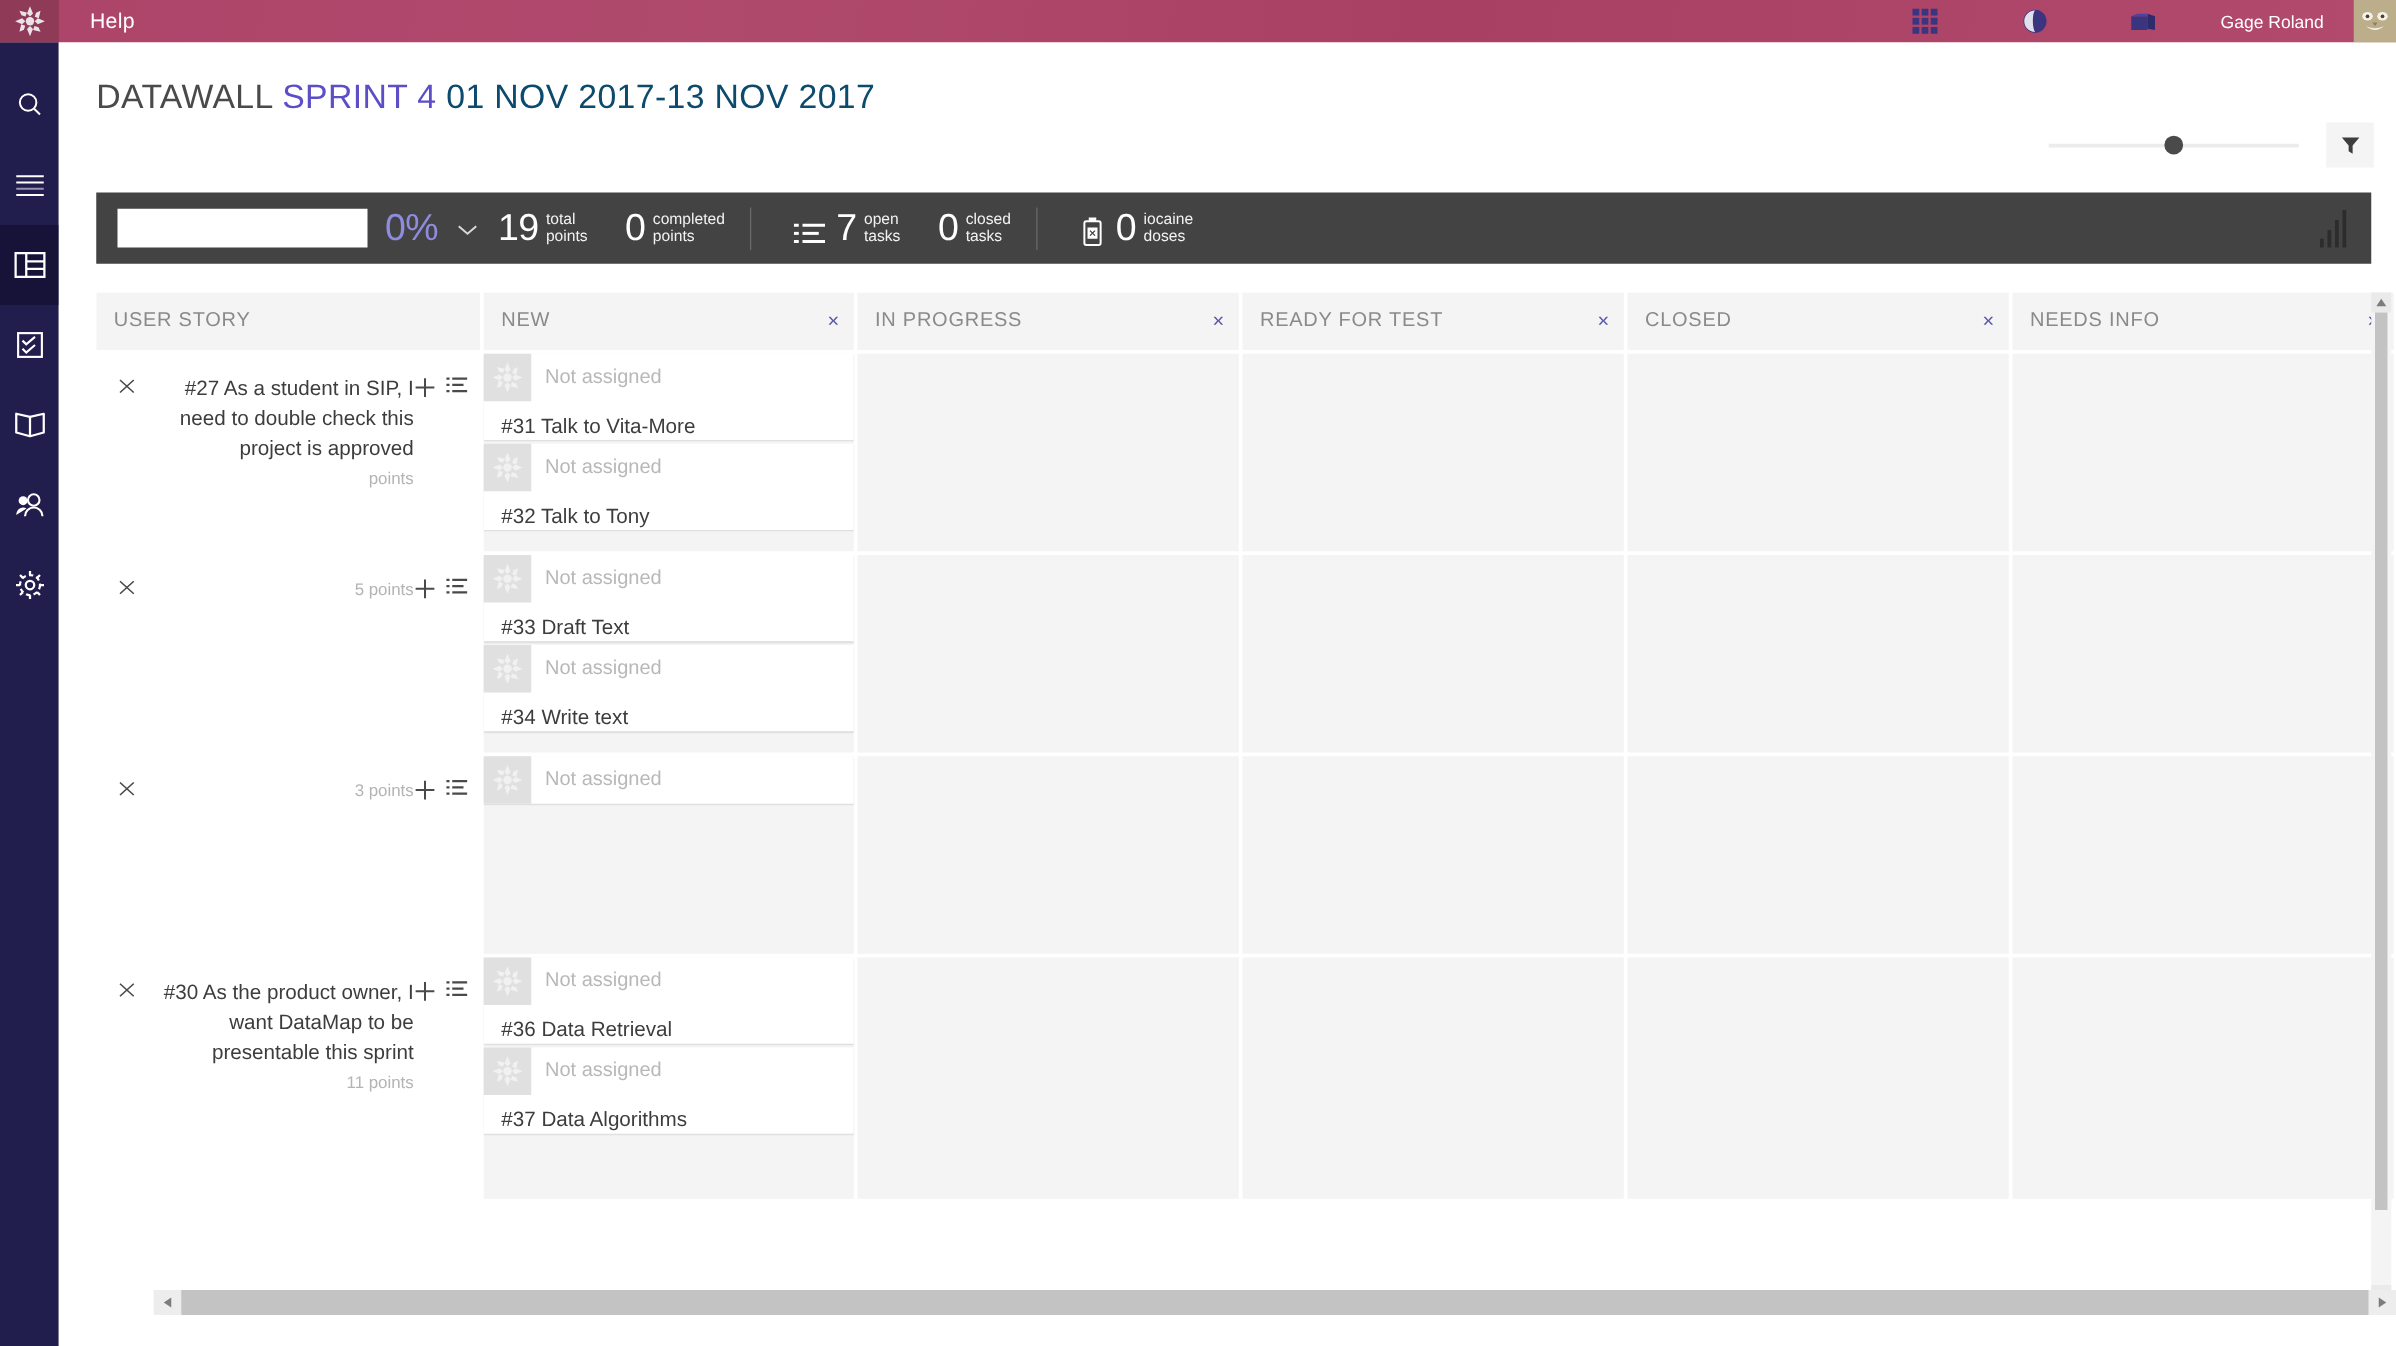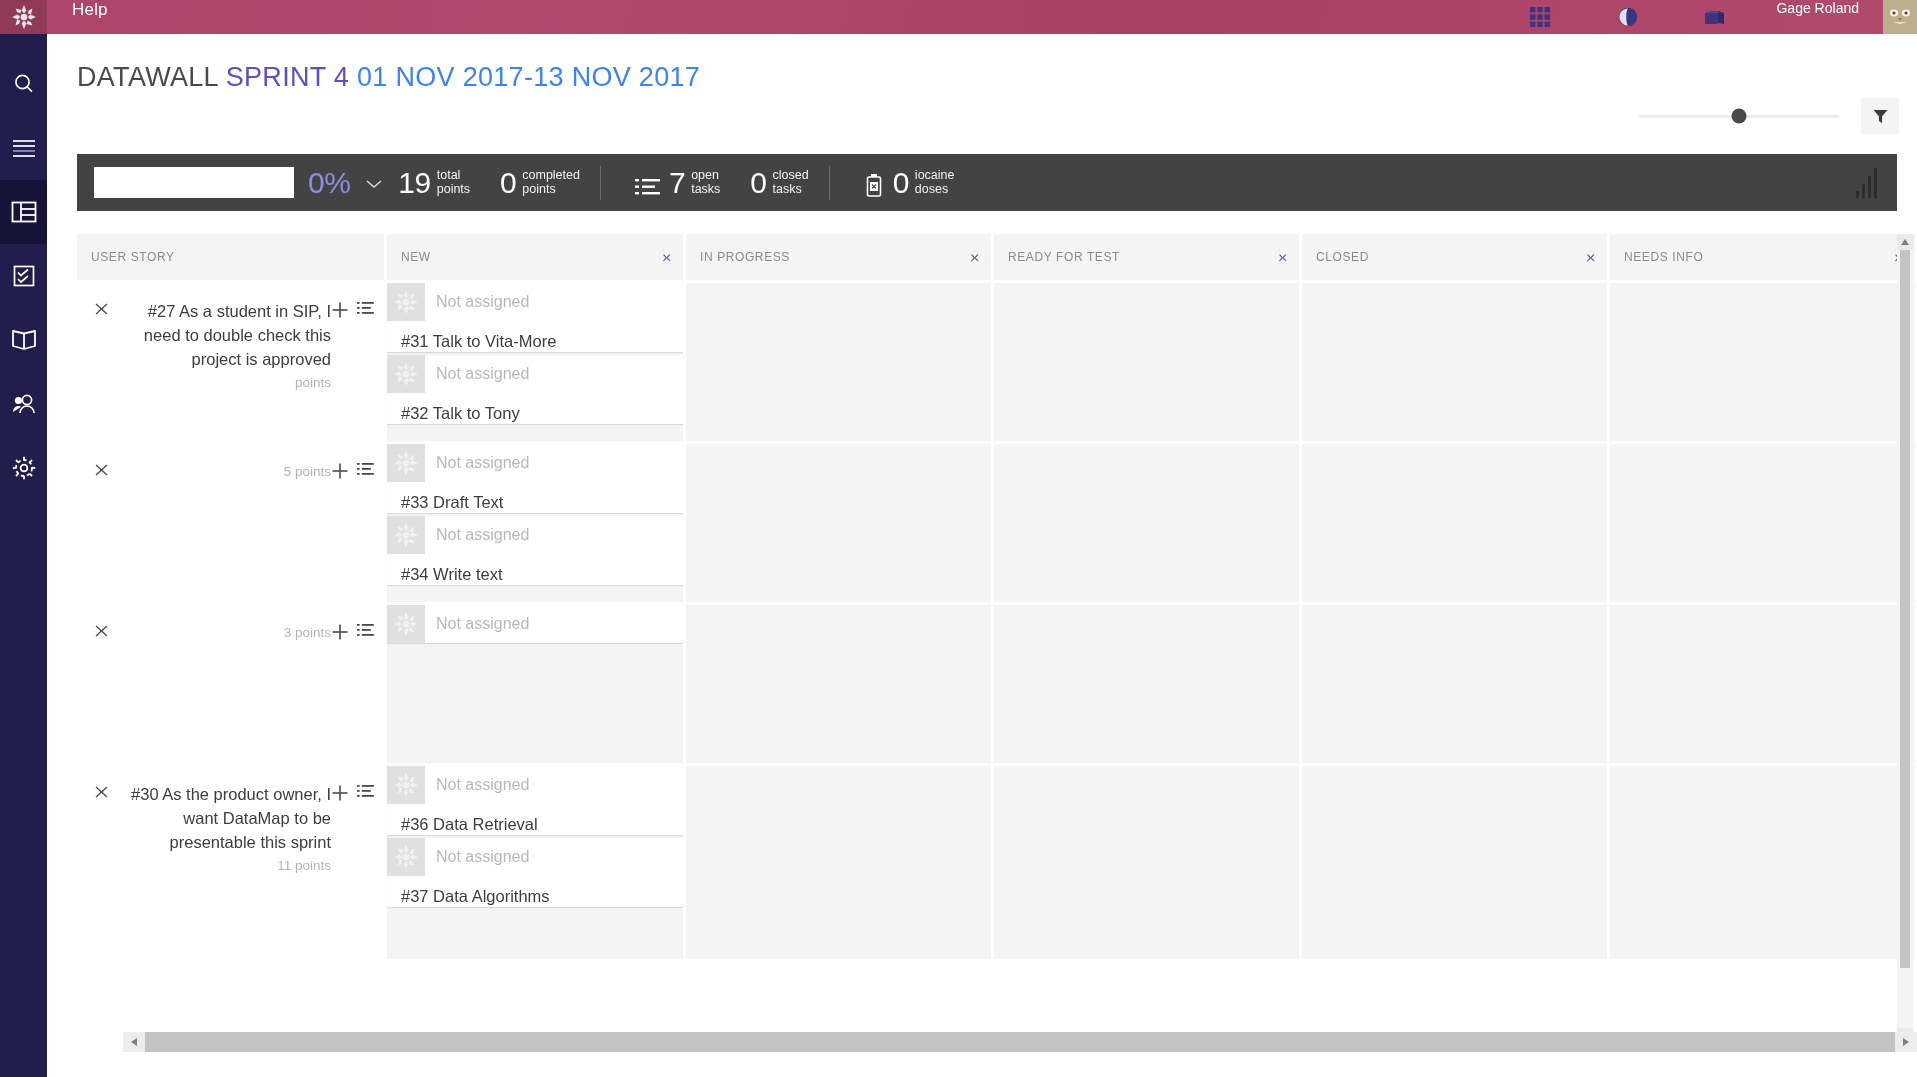--- a/index.html
+++ b/index.html
@@ -7,21 +7,21 @@
     width: 1917px; height: 1077px;
     background: #ffffff;
     font-family: "Liberation Sans", sans-serif;
     overflow: hidden;
   }
 
   
   #topbar {
     position: absolute; top: 0; left: 0; width: 1917px; height: 34px;
     background: linear-gradient(100deg,#ad4469 0%,#b04a6d 30%,#a84063 60%,#b24a6e 100%);
-    display: flex; align-items: flex-start;
+    display: flex; align-items: center;
   }
   #brand-tile {
     width: 47px; height: 34px; background: #8f3a57;
     display: flex; align-items: center; justify-content: center;
     flex: 0 0 47px;
   }
   #help-link {
     color: #ffffff; font-size: 17px; margin-left: 25px; letter-spacing: .2px;
     cursor: pointer;
   }
@@ -56,21 +56,21 @@
     position: absolute; top: 34px; left: 47px; width: 1870px; height: 1043px;
     background: #ffffff;
   }
 
   #sprint-head {
     position: absolute; top: 28px; left: 30px; font-size: 27px;
     letter-spacing: .3px; white-space: nowrap;
   }
   #sprint-head .proj { color: #4a4a4a; }
   #sprint-head .spr  { color: #5b4ec7; }
-  #sprint-head .dates{ color: #3b82f6; }
+  #sprint-head .dates{ color: #0c4a6e; }
 
   #zoom-slider-wrap {
     position: absolute; top: 72px; right: 78px; width: 200px; height: 20px;
     display: flex; align-items: center;
   }
   #zoom-track { width: 200px; height: 3px; background: #ececec; position: relative; }
   #zoom-handle {
     position: absolute; left: 50%; top: 50%;
     width: 15px; height: 15px; border-radius: 50%;
     background: #4a4a4a; transform: translate(-50%,-50%); cursor: pointer;
@@ -106,21 +106,21 @@
     position: absolute; top: 200px; left: 30px;
     width: 1840px; height: 810px; overflow: hidden;
   }
   #col-headers { position: absolute; top: 0; left: 0; display: flex; }
   .col-head {
     height: 46px; background: #f4f4f4; margin-right: 3px;
     position: relative; display: flex; align-items: center;
     padding: 0 14px 0 14px;
   }
   .col-head .title {
-    font-size: 12px; color: #8a8a8a; letter-spacing: .6px; text-transform: uppercase;
+    font-size: 16px; color: #8a8a8a; letter-spacing: .6px; text-transform: uppercase;
     flex: 1 1 auto;
   }
   .col-head .collapse { color: #5b58a8; font-size: 16px; cursor: pointer; letter-spacing:-2px;}
 
   #lanes { position: absolute; top: 49px; left: 0; }
   .lane { display: flex; margin-bottom: 3px; }
   .lane-cell { margin-right: 3px; background: #f4f4f4; position: relative; }
   .lane-cell.story { background: #ffffff; text-align: right; }
 
   .story-inner { padding: 16px 10px 0 10px; display: flex; }

